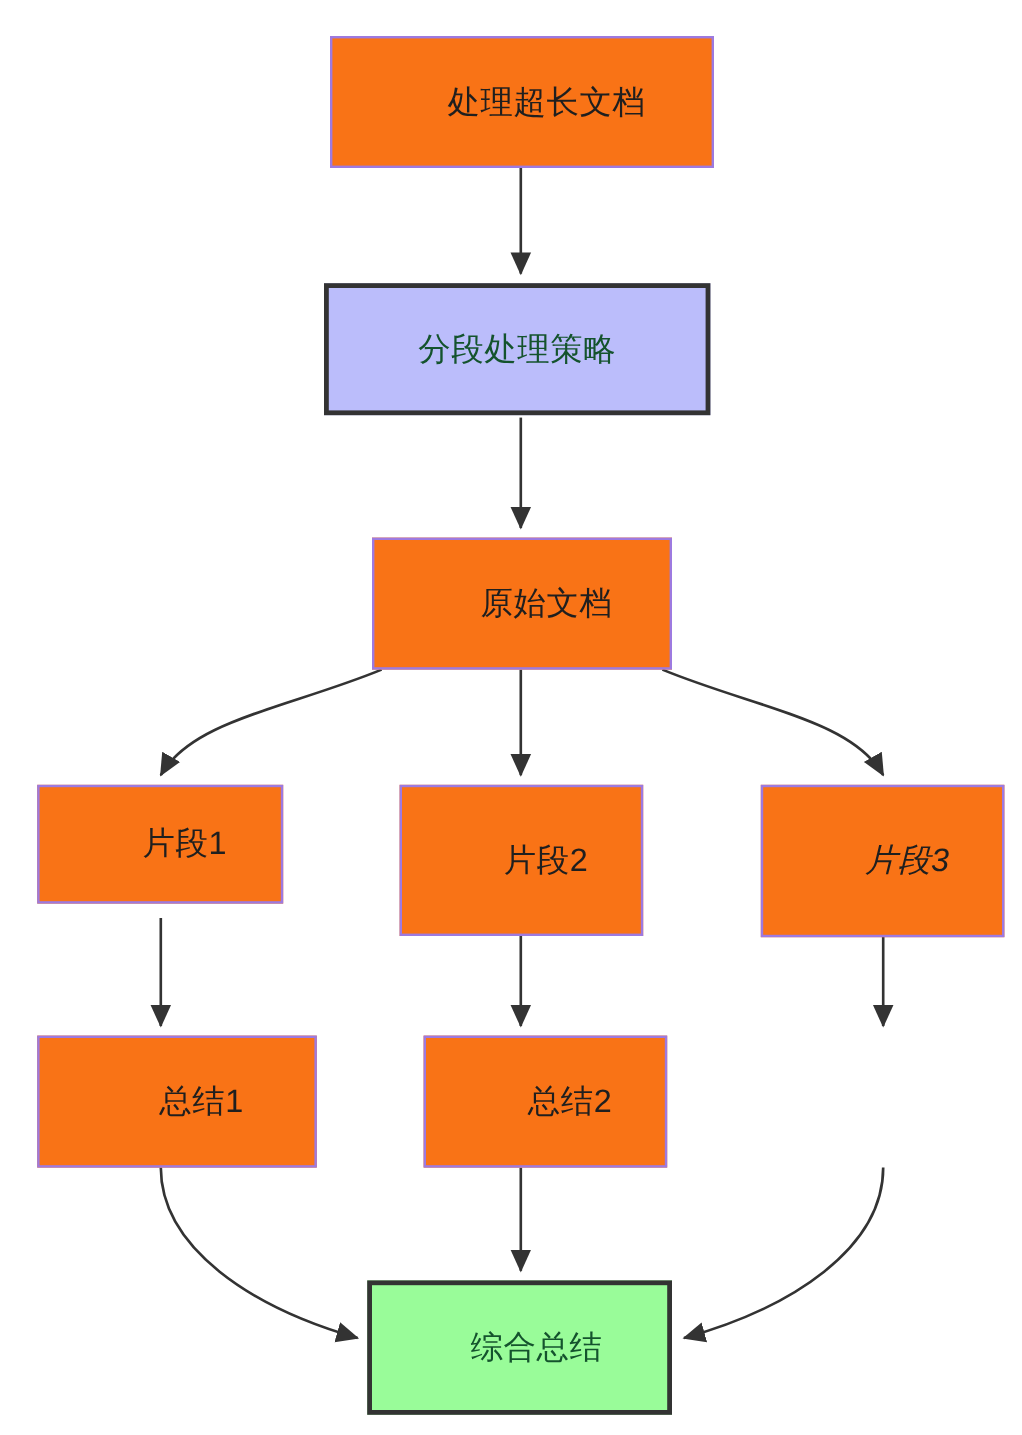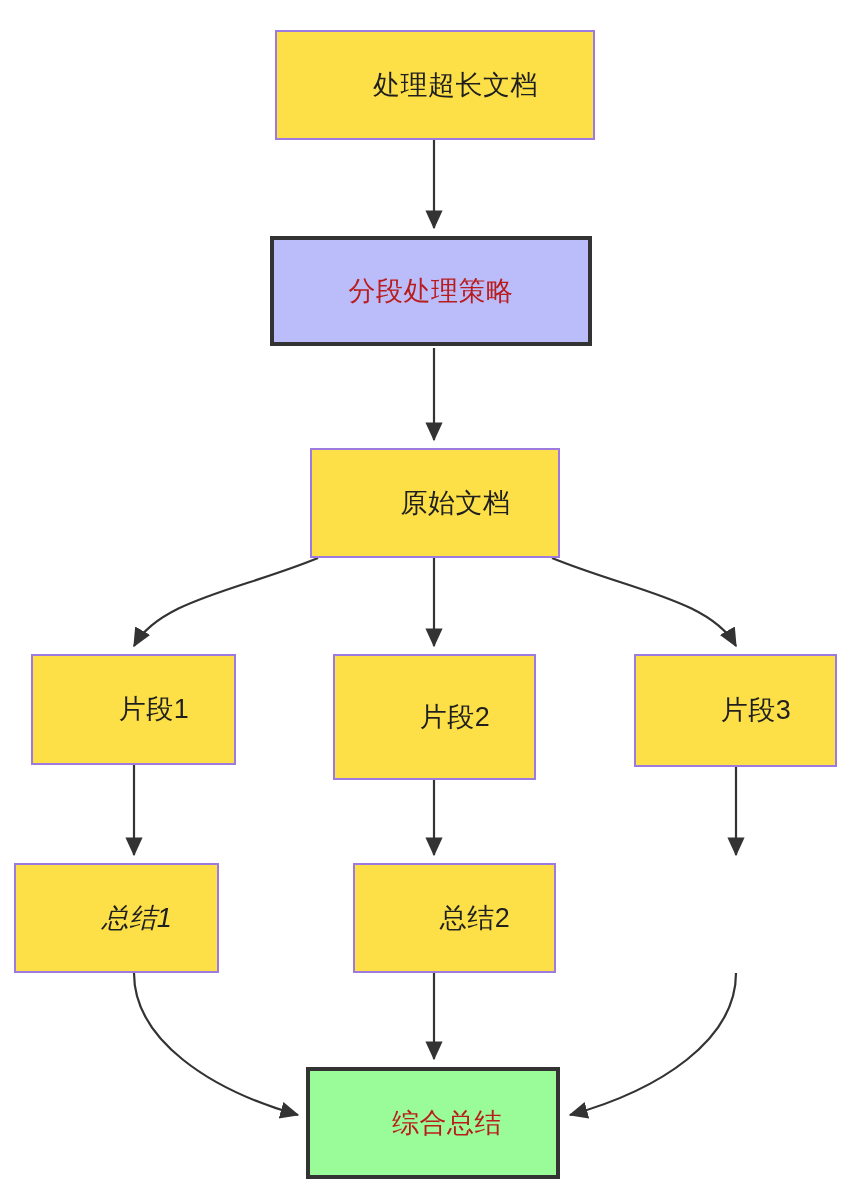--- a/index.html
+++ b/index.html
@@ -30,42 +30,42 @@
   }
   .node {
     position: absolute;
     box-sizing: border-box;
     display: flex;
     align-items: center;
     justify-content: center;
     text-align: center;
   }
   .node-normal {
-    background: #fde047;
+    background: #f97316;
     border: 2px solid #9d7ae0;
     padding-left: 41px;
   }
   .node-accent {
     background: #bbbdfb;
     border: 4px solid #333333;
   }
   .node-final {
     background: #99fc99;
     border: 4px solid #333333;
   }
   .node-label {
     color: #1f1f1f;
     font-size: 27px;
     line-height: 1.2;
     letter-spacing: 0.5px;
     white-space: nowrap;
   }
   .node-accent .node-label,
   .node-final .node-label {
-    color: #b91c1c;
+    color: #14532d;
   }
 </style>
 </head>
 <body>
 
 <div id="diagram-root">
 
   <svg id="edge-layer" viewBox="0 0 852 1196" width="852" height="1196" xmlns="http://www.w3.org/2000/svg">
     <defs>
       <marker id="arrowhead" markerWidth="9" markerHeight="9" refX="8" refY="4.5" orient="auto" markerUnits="strokeWidth">
@@ -92,33 +92,33 @@
   </div>
 
   <div class="node node-accent" style="left: 270px; top: 236px; width: 322px; height: 110px;">
     <span class="node-label">分段处理策略</span>
   </div>
 
   <div class="node node-normal" style="left: 310px; top: 448px; width: 250px; height: 110px;">
     <span class="node-label">原始文档</span>
   </div>
 
-  <div class="node node-normal" style="left: 31px; top: 654px; width: 205px; height: 111px;">
+  <div class="node node-normal" style="left: 31px; top: 654px; width: 205px; height: 99px;">
     <span class="node-label">片段1</span>
   </div>
 
   <div class="node node-normal" style="left: 333px; top: 654px; width: 203px; height: 126px;">
     <span class="node-label">片段2</span>
   </div>
 
-  <div class="node node-normal" style="left: 634px; top: 654px; width: 203px; height: 113px;">
+  <div class="node node-normal" style="left: 634px; top: 654px; width: 203px; height: 127px; font-style: italic;">
     <span class="node-label">片段3</span>
   </div>
 
-  <div class="node node-normal" style="left: 14px; top: 863px; width: 205px; height: 110px; font-style: italic;">
+  <div class="node node-normal" style="left: 31px; top: 863px; width: 233px; height: 110px;">
     <span class="node-label">总结1</span>
   </div>
 
   <div class="node node-normal" style="left: 333px; top: 863px; width: 203px; height: 110px; margin-left: 20px;">
     <span class="node-label">总结2</span>
   </div>
 
 
   <div class="node node-final" style="left: 306px; top: 1067px; width: 254px; height: 112px; padding-left: 28px;">
     <span class="node-label">综合总结</span>

